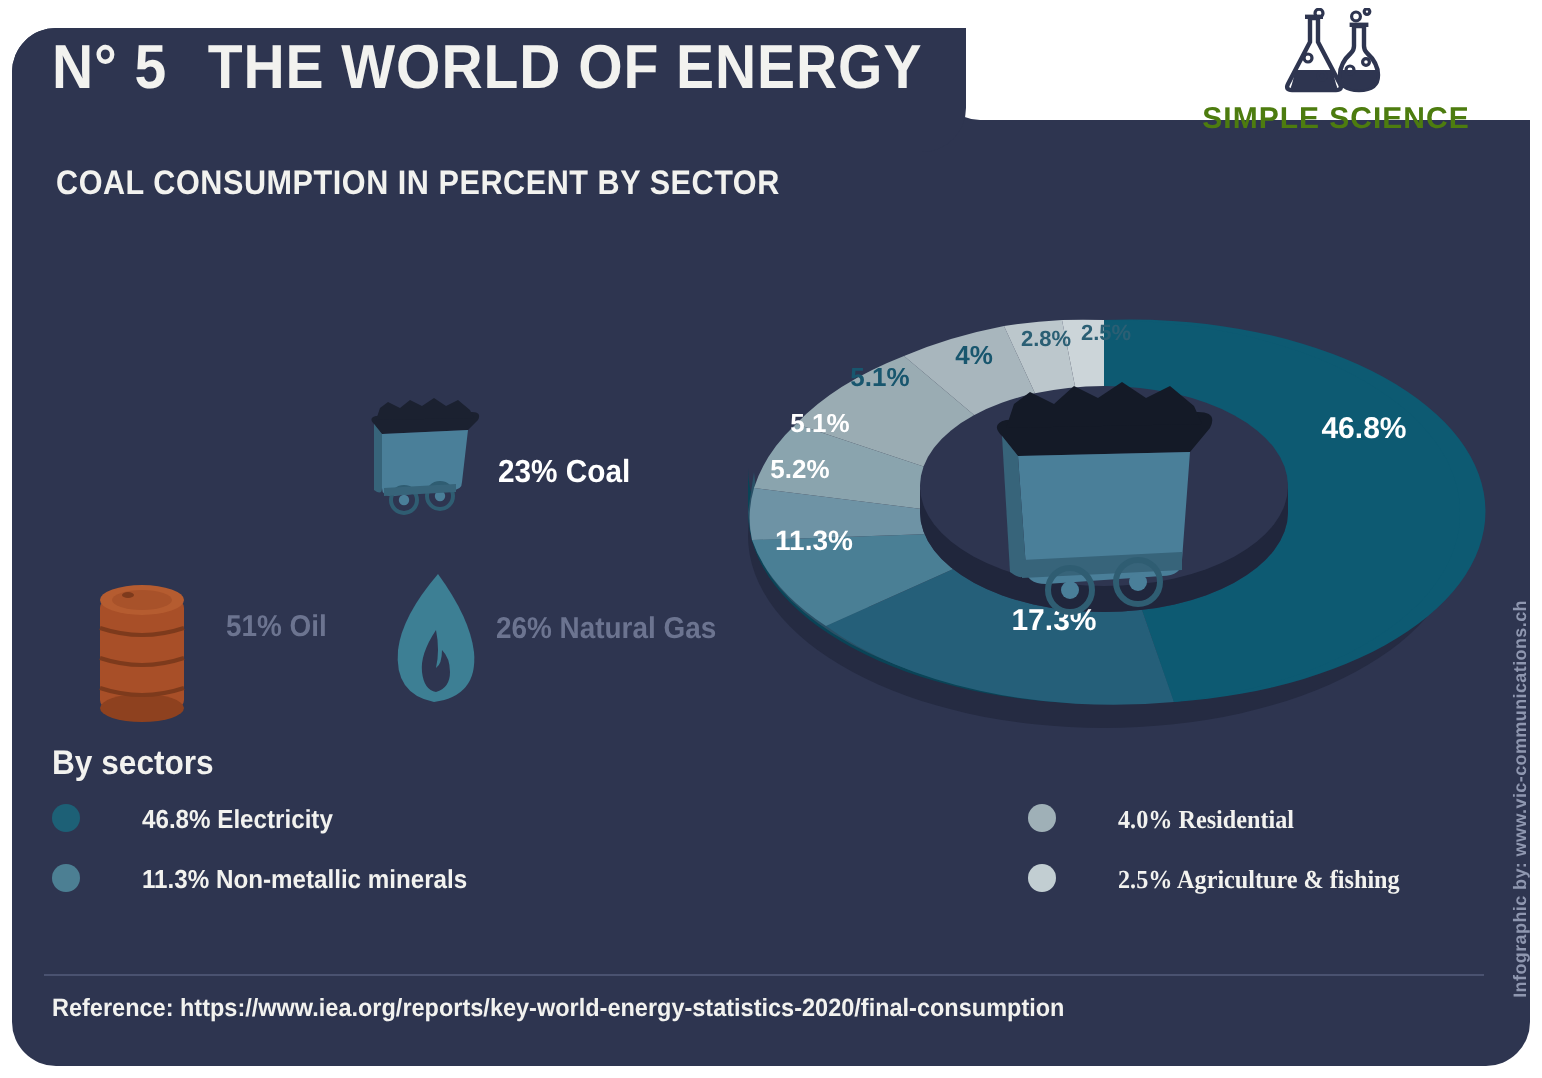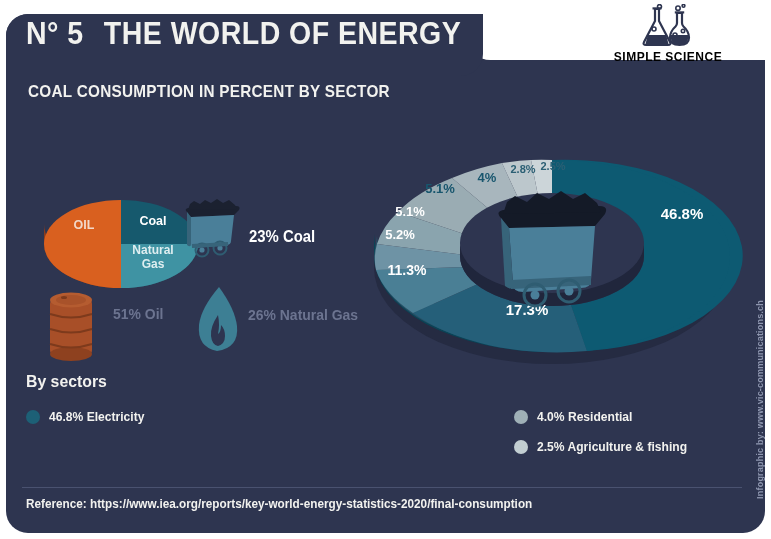--- a/index.html
+++ b/index.html
@@ -71,22 +71,22 @@
 
   
   .logo {
     position: absolute;
     left: 588px; top: 4px;
     width: 160px; height: 62px;
     z-index: 6;
     text-align: center;
   }
   .logo-text {
-    color: #000000;
-    font-size: 12px;
+    color: #4d7c0f;
+    font-size: 15px;
     font-weight: 700;
     letter-spacing: 0.5px;
     margin-top: -2px;
   }
 
   
   .pie-wrap { position: absolute; left: 36px; top: 192px; width: 170px; height: 110px; }
 
   
   .ilabel {
@@ -105,24 +105,24 @@
 
   
   .legend-title {
     position: absolute; left: 26px; top: 372px;
     color: #f2f2ef; font-size: 17px; font-weight: 700;
     transform: scaleX(0.93); transform-origin: left center;
   }
   .legend-col { position: absolute; top: 402px; }
   .legend-col.c1 { left: 26px; }
   .legend-col.c2 { left: 262px; }
-  .legend-col.c3 { left: 514px; }
+  .legend-col.c3 { left: 514px; font-family: Liberation Serif, serif; }
   .legend-item {
-    display: flex; align-items: flex-end;
-    height: 22px; margin-bottom: 8px;
+    display: flex; align-items: flex-start;
+    height: 22px; margin-bottom: 8px; gap: 22px;
   }
   .legend-dot {
     width: 14px; height: 14px; border-radius: 50%;
     margin-right: 9px; flex: 0 0 14px;
   }
   .legend-text {
     color: #f2f2ef; font-size: 13px; font-weight: 700;
     white-space: nowrap;
     transform: scaleX(0.93); transform-origin: left center;
   }
@@ -179,42 +179,20 @@
         <circle cx="46" cy="31" r="2"></circle>
         <circle cx="54" cy="27" r="1.7"></circle>
         <circle cx="30.5" cy="2.6" r="2"></circle>
         <circle cx="49" cy="4.2" r="2.2"></circle>
         <circle cx="54.5" cy="1.8" r="1.4"></circle>
       </g>
     </svg>
     <div class="logo-text">SIMPLE SCIENCE</div>
   </div>
 
-  <div class="pie-wrap">
-    <svg width="170" height="110" viewBox="0 0 170 110">
-      <defs>
-        <clipPath id="pieclip">
-            <rect x="0" y="0" width="170" height="110"></rect>
-          </clipPath>
-      </defs>
-      <g clip-path="url(#pieclip)">
-
-        <path d="M8 52 A77 44 0 0 0 85 96 L85 76 A77 44 0 0 1 8 32 Z" fill="#8c3c1c"></path>
-        <path d="M85 96 A77 44 0 0 0 162 52 L162 32 A77 44 0 0 1 85 76 Z" fill="#2a6473"></path>
-
-        <path d="M85 52 L85 8 A77 44 0 0 1 162 52 Z" fill="#16596d"></path>
-        <path d="M85 52 L162 52 A77 44 0 0 1 85 96 Z" fill="#3f93a3"></path>
-        <path d="M85 52 L85 96 A77 44 0 0 1 8 52 A77 44 0 0 1 85 8 Z" fill="#d9601f"></path>
-      </g>
-      <text x="48" y="37" fill="#f2d8c8" font-family="Liberation Sans, sans-serif" font-size="12.5" font-weight="700" text-anchor="middle">OIL</text>
-      <text x="117" y="33" fill="#ffffff" font-family="Liberation Sans, sans-serif" font-size="12.5" font-weight="700" text-anchor="middle">Coal</text>
-      <text x="117" y="62" fill="#dfeef0" font-family="Liberation Sans, sans-serif" font-size="12" font-weight="700" text-anchor="middle">Natural</text>
-      <text x="117" y="76" fill="#dfeef0" font-family="Liberation Sans, sans-serif" font-size="12" font-weight="700" text-anchor="middle">Gas</text>
-    </svg>
-  </div>
 
   <svg style="position:absolute;left:178px;top:198px" width="70" height="64" viewBox="0 0 70 64">
     <path d="M9 14 Q6 11 10 10 L58 8 Q63 8 61 12 L56 17 L13 19 Z" fill="#1b2130"></path>
     <path d="M12 6 L16 3 L22 6 L27 2 L33 5 L39 1 L45 5 L51 2 L57 7 L59 11 L10 12 Z" fill="#1b2130"></path>
     <path d="M13 19 L13 46 Q13 50 18 50 L48 47 Q53 47 53 43 L56 17 Z" fill="#4a7f99"></path>
     <path d="M9 14 L13 19 L13 46 Q13 50 9 47 Z" fill="#37647a"></path>
     <g fill="none" stroke="#2f5d72" stroke-width="2">
       <circle cx="24" cy="52" r="6.5"></circle>
       <circle cx="42" cy="50" r="6.5"></circle>
     </g>
@@ -310,20 +288,24 @@
     </svg>
   </div>
 
   <div class="legend-title">By sectors</div>
 
   <div class="legend-col c1">
     <div class="legend-item">
       <span class="legend-dot" style="background:#1d6076"></span>
       <span class="legend-text">46.8% Electricity</span>
     </div>
+    <div class="legend-item">
+      <span class="legend-dot" style="background:#4c7f93"></span>
+      <span class="legend-text">11.3% Non-metallic minerals</span>
+    </div>
   </div>
 
 
   <div class="legend-col c3">
     <div class="legend-item">
       <span class="legend-dot" style="background:#9fb0b7"></span>
       <span class="legend-text">4.0% Residential</span>
     </div>
     <div class="legend-item">
       <span class="legend-dot" style="background:#c2ced2"></span>

